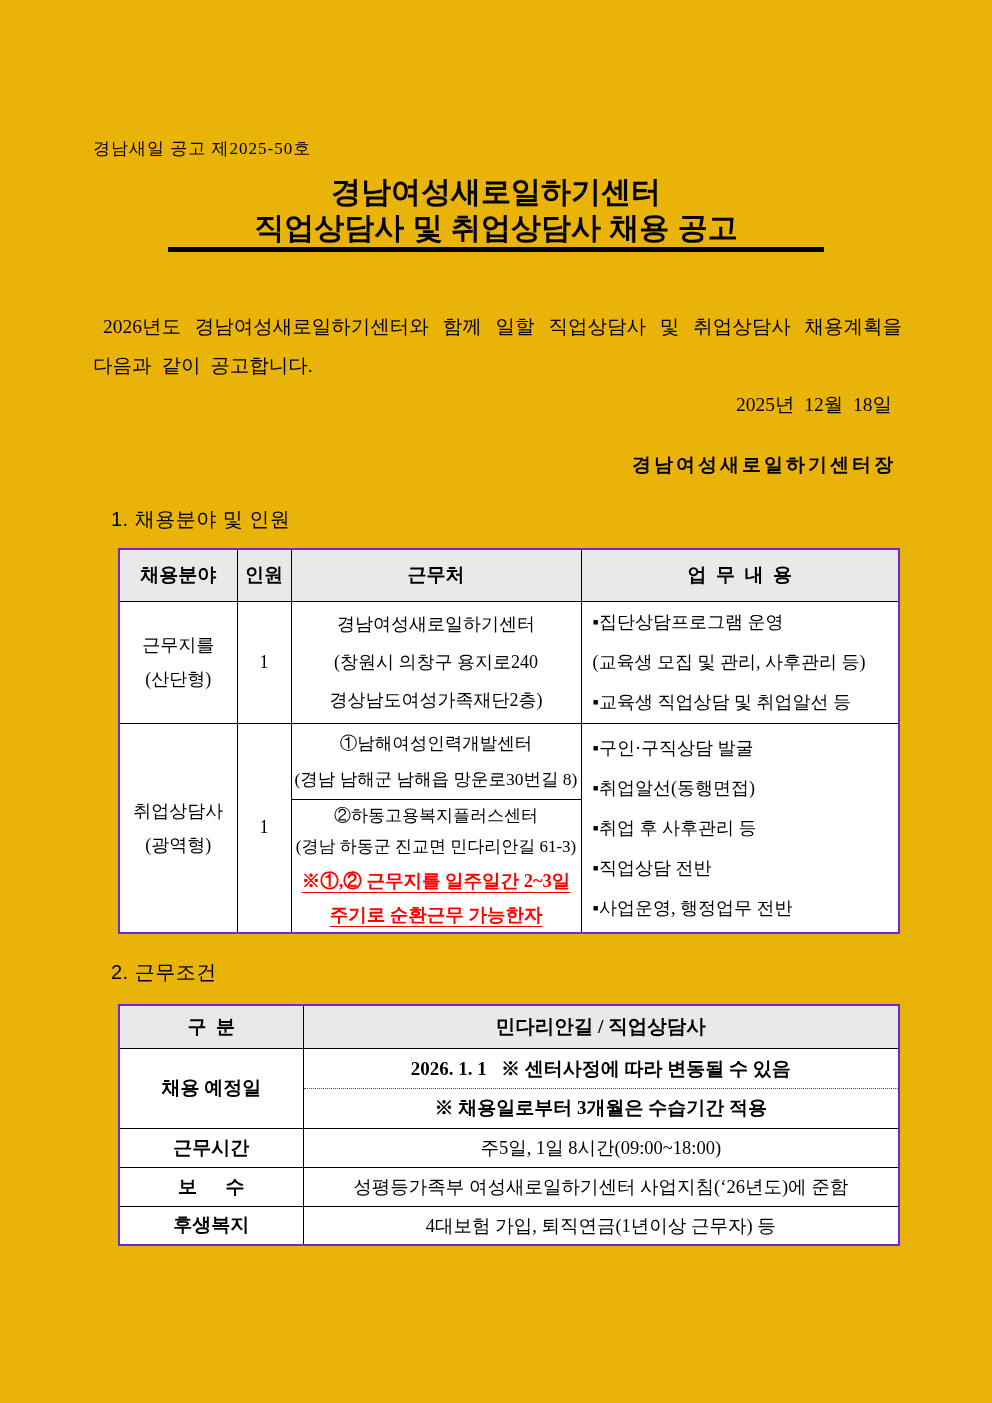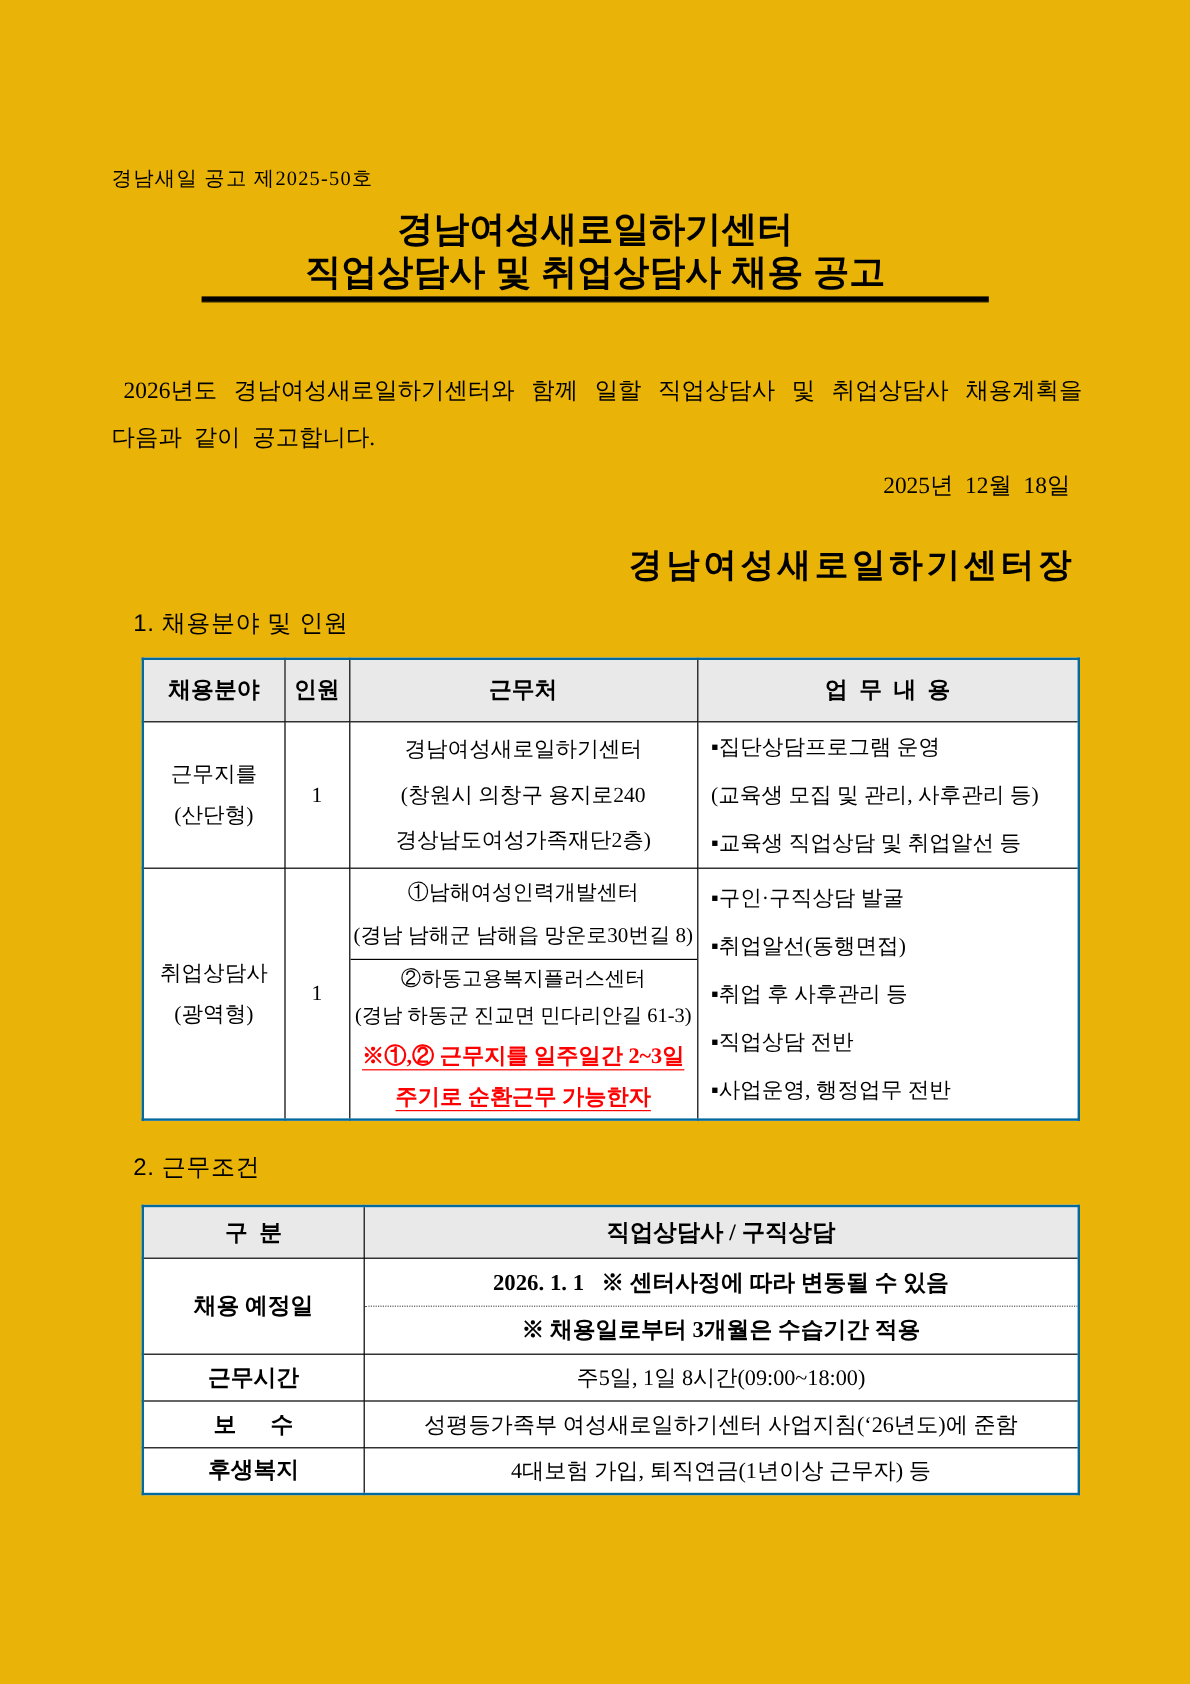--- a/index.html
+++ b/index.html
@@ -22,32 +22,32 @@
     position:absolute; left:168px; top:247px; width:656px; height:3px;
     border-top:4px solid #000; border-bottom:1px solid #000;
   }
 
   .intro {
     position:absolute; left:93px; right:90px; top:287px;
     font-size:19.5px; line-height:39px; text-align:justify;
     text-indent:10px; word-spacing:5px;
   }
   .date-line { position:absolute; right:100px; top:391px; font-size:19.5px; white-space:pre; }
-  .signature { position:absolute; right:96px; top:452px; font-size:28px; font-weight:bold; letter-spacing:3px; }
+  .signature { position:absolute; right:96px; top:452px; font-size:19px; font-weight:bold; letter-spacing:3px; }
 
   .sec-heading {
     position:absolute; font-family:"Liberation Sans","DejaVu Sans",sans-serif;
     font-size:20px; letter-spacing:0.5px;
   }
   .h1 { left:111px; top:506px; }
   .h2 { left:111px; top:959px; }
 
   table { border-collapse:collapse; table-layout:fixed; width:780px; background:#fff; }
   table, td, th { border:1px solid #000; }
-  table { border:2px solid #0369a1; }
+  table { border:2px solid #6d28d9; }
   th, td { text-align:center; vertical-align:middle; overflow:hidden; padding:0; }
 
   .t1-wrap { position:absolute; left:118px; top:548px; }
   .t2-wrap { position:absolute; left:118px; top:1004px; }
 
   th { background:var(--header-bg); font-weight:bold; font-size:19px; white-space:pre; }
   .t1 tr.head { height:52px; }
   .t1 tr.r1 { height:122px; }
   .t1 tr.r2 { height:210px; }
   .t1 td { font-size:18px; }
@@ -160,21 +160,21 @@
 
   <div class="t2-wrap">
     <table class="t2">
       <colgroup>
         <col style="width:184px">
           <col style="width:596px">
       </colgroup>
       <tbody>
         <tr class="head">
           <th>구  분</th>
-          <th class="vhead">직업상담사 / 구직상담</th>
+          <th class="vhead">민다리안길 / 직업상담사</th>
         </tr>
         <tr class="hire">
           <td class="label">채용 예정일</td>
           <td class="vsplit">
             <div class="v-top">2026. 1. 1   ※ 센터사정에 따라 변동될 수 있음</div>
             <div class="v-bottom">※ 채용일로부터 3개월은 수습기간 적용</div>
           </td>
         </tr>
         <tr class="small">
           <td class="label">근무시간</td>

